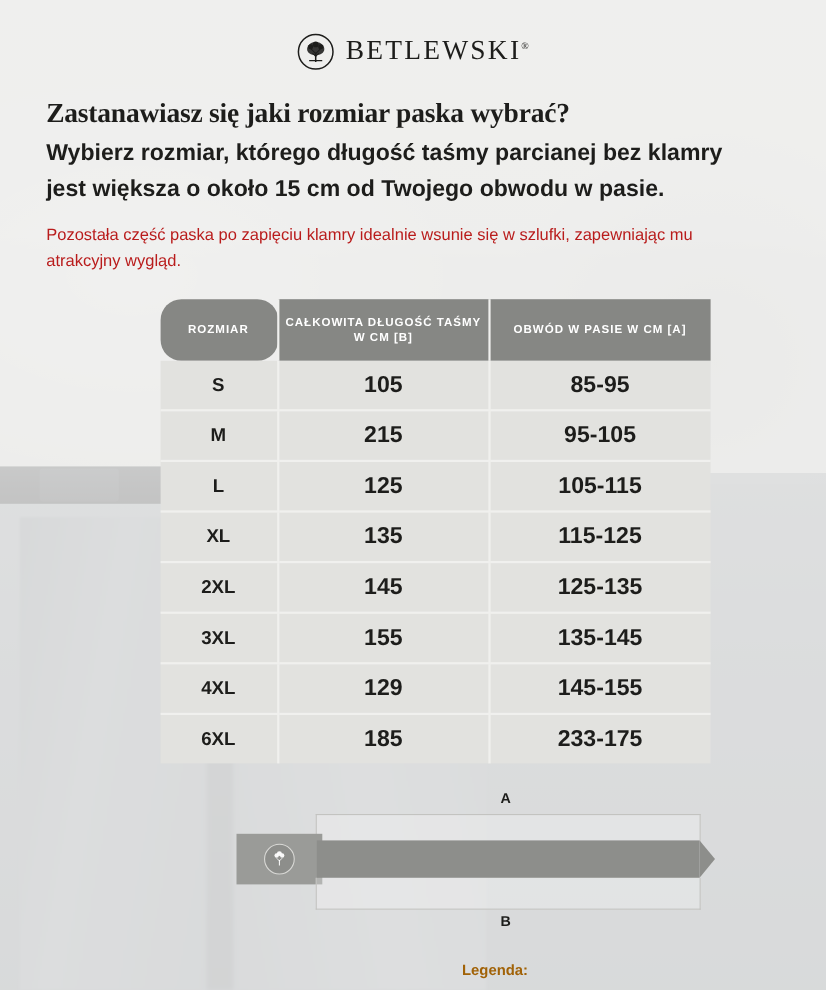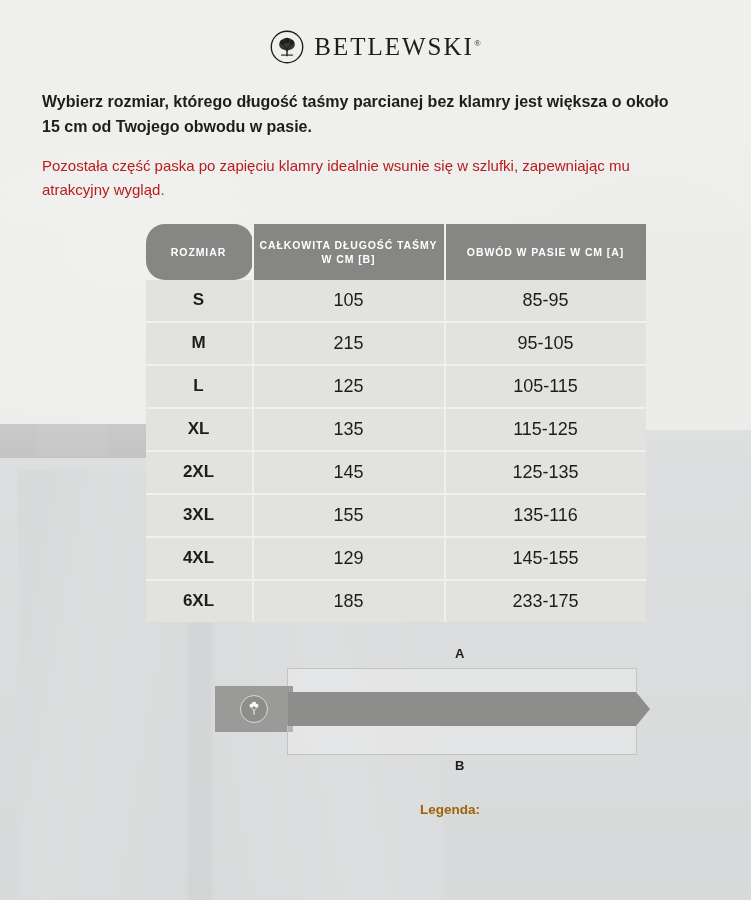--- a/index.html
+++ b/index.html
@@ -154,24 +154,24 @@
     font-family: "Liberation Serif", serif;
     font-weight: 700;
     font-size: 25px;
     color: #1d1d1b;
     margin: 26px 0 0 42px;
     letter-spacing: -0.2px;
   }
   .lead {
     font-family: "Liberation Sans", sans-serif;
     font-weight: 700;
-    font-size: 16px;
+    font-size: 21px;
     line-height: 1.55;
     color: #1d1d1b;
-    margin: 26px 42px 0 42px;
+    margin: 5px 42px 0 42px;
     max-width: 640px;
   }
   .sub {
     font-family: "Liberation Sans", sans-serif;
     font-weight: 400;
     font-size: 15px;
     line-height: 1.6;
     color: #b91c1c;
     margin: 14px 42px 0 42px;
     max-width: 650px;
@@ -211,21 +211,21 @@
     font-size: 17px;
     font-weight: 700;
     text-align: center;
     padding: 10px 4px;
     border-right: 2px solid #f0f0ee;
     border-bottom: 2px solid #f0f0ee;
     height: 20px;
   }
   table.size-table td:last-child { border-right: none; }
   table.size-table tr:last-child td { border-bottom: none; }
-  table.size-table td.num { font-weight: 400; font-size: 18px; margin-top: 20px; }
+  table.size-table td.num { font-weight: 700; font-size: 21px; margin-top: 20px; }
 
   
   .diagram {
     position: relative;
     width: 470px;
     margin: 24px 0 0 215px;
     height: 130px;
   }
   .label-a {
     position: absolute;
@@ -337,20 +337,21 @@
         <path d="M20 9.5 c5.4 0 9.2 3.6 9.2 7.6 c0 4.2 -4.1 6.6 -9.2 6.6 c-5.1 0 -9.2 -2.4 -9.2 -6.6 c0 -4 3.8 -7.6 9.2 -7.6 z" fill="#1d1d1b" opacity="0.88"></path>
         <circle cx="14.6" cy="14.6" r="2.7" fill="#1d1d1b"></circle>
         <circle cx="25.4" cy="14.6" r="2.7" fill="#1d1d1b"></circle>
         <circle cx="20" cy="12.2" r="3.1" fill="#1d1d1b"></circle>
         <path d="M13 29.5 h14" stroke="#1d1d1b" stroke-width="1.3"></path>
       </svg>
     </span>
     <span class="logo-text"><span>BETLEWSKI</span><span class="logo-reg">®</span></span>
   </div>
 
+  <h1 class="h1">Zastanawiasz się jaki rozmiar paska wybrać?</h1>
 
   <p class="lead">Wybierz rozmiar, którego długość taśmy parcianej bez klamry jest większa o około 15 cm od Twojego obwodu w pasie.</p>
 
   <p class="sub">Pozostała część paska po zapięciu klamry idealnie wsunie się w szlufki, zapewniając mu atrakcyjny wygląd.</p>
 
   <div class="table-wrap">
     <table class="size-table">
       <thead>
         <tr>
           <th class="col-size">ROZMIAR</th>
@@ -380,21 +381,21 @@
           <td class="num">115-125</td>
         </tr>
         <tr>
           <td>2XL</td>
           <td class="num">145</td>
           <td class="num">125-135</td>
         </tr>
         <tr>
           <td>3XL</td>
           <td class="num">155</td>
-          <td class="num">135-116</td>
+          <td class="num">135-145</td>
         </tr>
         <tr>
           <td>4XL</td>
           <td class="num">129</td>
           <td class="num">145-155</td>
         </tr>
         <tr>
           <td>6XL</td>
           <td class="num">185</td>
           <td class="num">233-175</td>

